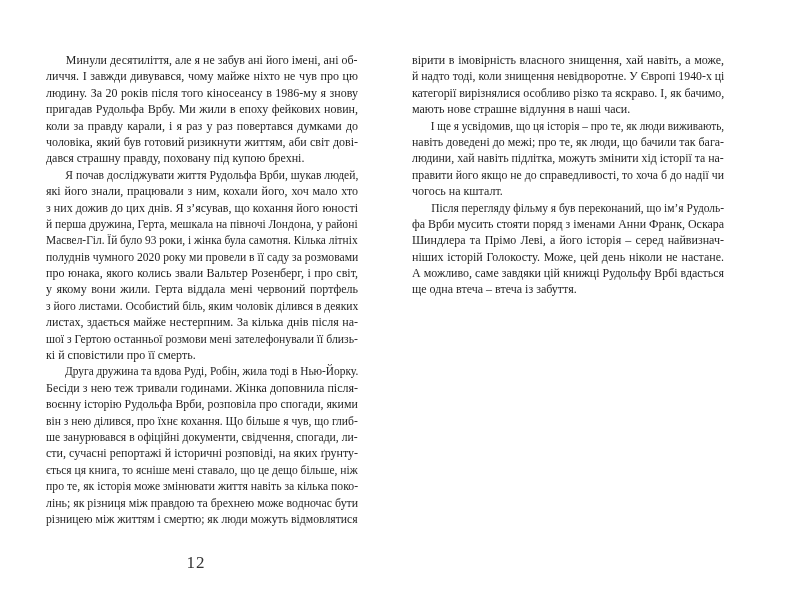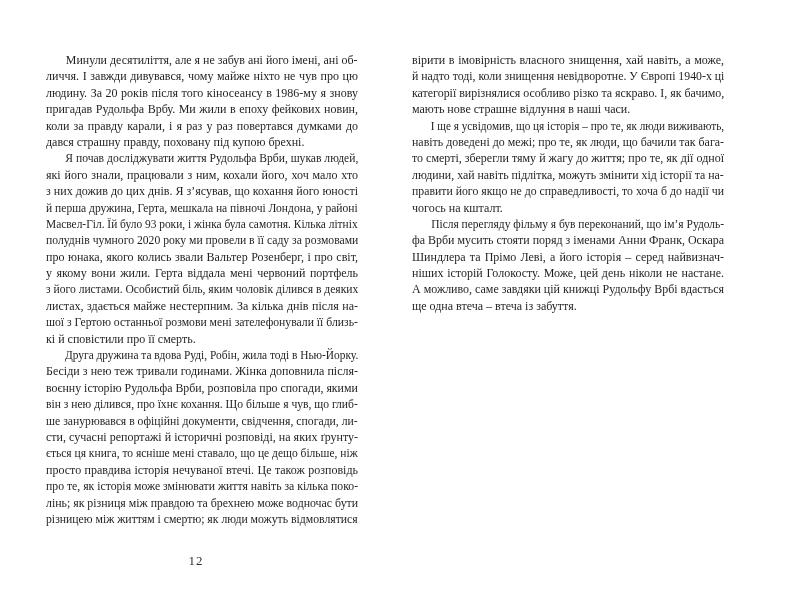--- a/index.html
+++ b/index.html
@@ -43,68 +43,67 @@
   .line.end {
     text-align: left;
     text-align-last: left;
   }
   .folio {
     position: absolute;
     top: 553px;
     left: 46px;
     width: 300px;
     text-align: center;
-    font-size: 13px;
+    font-size: 17px;
     letter-spacing: 1px;
     color: var(--folio-ink, #333333);
   }
 </style>
 </head>
 <body>
 
 <div class="spread">
   <div class="col col-left">
       <div class="line indent" style="transform-origin: left center; transform: scaleX(0.993631);">Минули десятиліття, але я не забув ані його імені, ані об-</div>
       <div class="line">личчя. І завжди дивувався, чому майже ніхто не чув про цю</div>
       <div class="line">людину. За 20 років після того кіносеансу в 1986-му я знову</div>
       <div class="line">пригадав Рудольфа Врбу. Ми жили в епоху фейкових новин,</div>
       <div class="line">коли за правду карали, і я раз у раз повертався думками до</div>
+      <div class="line">чоловіка, який був готовий ризикнути життям, аби світ дові-</div>
       <div class="line end">дався страшну правду, поховану під купою брехні.</div>
       <div class="line indent" style="transform-origin: left center; transform: scaleX(0.965944);">Я почав досліджувати життя Рудольфа Врби, шукав людей,</div>
       <div class="line">які його знали, працювали з ним, кохали його, хоч мало хто</div>
       <div class="line">з них дожив до цих днів. Я з’ясував, що кохання його юності</div>
       <div class="line" style="transform-origin: left center; transform: scaleX(0.962963);">й перша дружина, Герта, мешкала на півночі Лондона, у районі</div>
       <div class="line" style="transform-origin: left center; transform: scaleX(0.95122);">Масвел-Гіл. Їй було 93 роки, і жінка була самотня. Кілька літніх</div>
       <div class="line" style="transform-origin: left center; transform: scaleX(0.971963);">полуднів чумного 2020 року ми провели в її саду за розмовами</div>
       <div class="line">про юнака, якого колись звали Вальтер Розенберг, і про світ,</div>
       <div class="line">у якому вони жили. Герта віддала мені червоний портфель</div>
       <div class="line" style="transform-origin: left center; transform: scaleX(0.965944);">з його листами. Особистий біль, яким чоловік ділився в деяких</div>
       <div class="line">листах, здається майже нестерпним. За кілька днів після на-</div>
       <div class="line" style="transform-origin: left center; transform: scaleX(0.975);">шої з Гертою останньої розмови мені зателефонували її близь-</div>
       <div class="line end">кі й сповістили про її смерть.</div>
       <div class="line indent" style="transform-origin: left center; transform: scaleX(0.948328);">Друга дружина та вдова Руді, Робін, жила тоді в Нью-Йорку.</div>
       <div class="line">Бесіди з нею теж тривали годинами. Жінка доповнила після-</div>
       <div class="line" style="transform-origin: left center; transform: scaleX(0.987342);">воєнну історію Рудольфа Врби, розповіла про спогади, якими</div>
       <div class="line" style="transform-origin: left center; transform: scaleX(0.965944);">він з нею ділився, про їхнє кохання. Що більше я чув, що глиб-</div>
       <div class="line" style="transform-origin: left center; transform: scaleX(0.975);">ше занурювався в офіційні документи, свідчення, спогади, ли-</div>
       <div class="line">сти, сучасні репортажі й історичні розповіді, на яких ґрунту-</div>
       <div class="line" style="transform-origin: left center; transform: scaleX(0.96);">ється ця книга, то ясніше мені ставало, що це дещо більше, ніж</div>
-      <div class="line">просто правдива історія нечуваної втечі. Це також розповідь</div>
       <div class="line" style="transform-origin: left center; transform: scaleX(0.978056);">про те, як історія може змінювати життя навіть за кілька поко-</div>
       <div class="line" style="transform-origin: left center; transform: scaleX(0.987342);">лінь; як різниця між правдою та брехнею може водночас бути</div>
       <div class="line" style="transform-origin: left center; transform: scaleX(0.978056);">різницею між життям і смертю; як люди можуть відмовлятися</div>
     </div>
   <div class="col col-right">
       <div class="line">вірити в імовірність власного знищення, хай навіть, а може,</div>
       <div class="line" style="transform-origin: left center; transform: scaleX(0.984227);">й надто тоді, коли знищення невідворотне. У Європі 1940-х ці</div>
       <div class="line" style="transform-origin: left center; transform: scaleX(0.993631);">категорії вирізнялися особливо різко та яскраво. І, як бачимо,</div>
       <div class="line end">мають нове страшне відлуння в наші часи.</div>
       <div class="line indent" style="transform-origin: left center; transform: scaleX(0.936937);">І ще я усвідомив, що ця історія – про те, як люди виживають,</div>
       <div class="line" style="transform-origin: left center; transform: scaleX(0.990476);">навіть доведені до межі; про те, як люди, що бачили так бага-</div>
-      <div class="line">то смерті, зберегли тяму й жагу до життя; про те, як дії одної</div>
       <div class="line" style="transform-origin: left center; transform: scaleX(0.987342);">людини, хай навіть підлітка, можуть змінити хід історії та на-</div>
       <div class="line" style="transform-origin: left center; transform: scaleX(0.981132);">правити його якщо не до справедливості, то хоча б до надії чи</div>
       <div class="line end">чогось на кшталт.</div>
       <div class="line indent" style="transform-origin: left center; transform: scaleX(0.957055);">Після перегляду фільму я був переконаний, що ім’я Рудоль-</div>
       <div class="line" style="transform-origin: left center; transform: scaleX(0.996805);">фа Врби мусить стояти поряд з іменами Анни Франк, Оскара</div>
       <div class="line">Шиндлера та Прімо Леві, а його історія – серед найвизнач-</div>
       <div class="line">ніших історій Голокосту. Може, цей день ніколи не настане.</div>
       <div class="line" style="transform-origin: left center; transform: scaleX(0.996805);">А можливо, саме завдяки цій книжці Рудольфу Врбі вдасться</div>
       <div class="line end">ще одна втеча – втеча із забуття.</div>
     </div>

